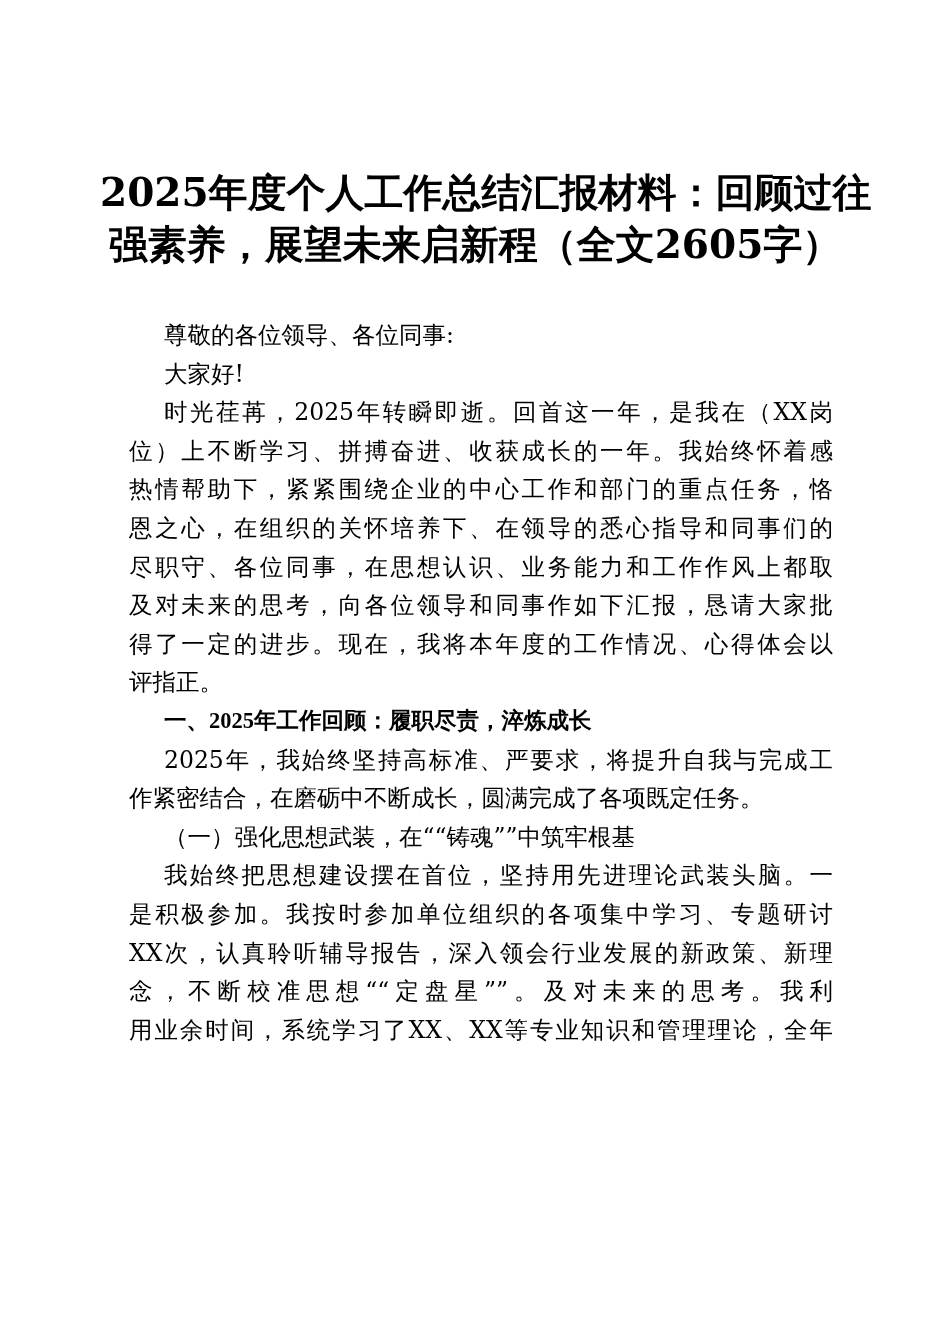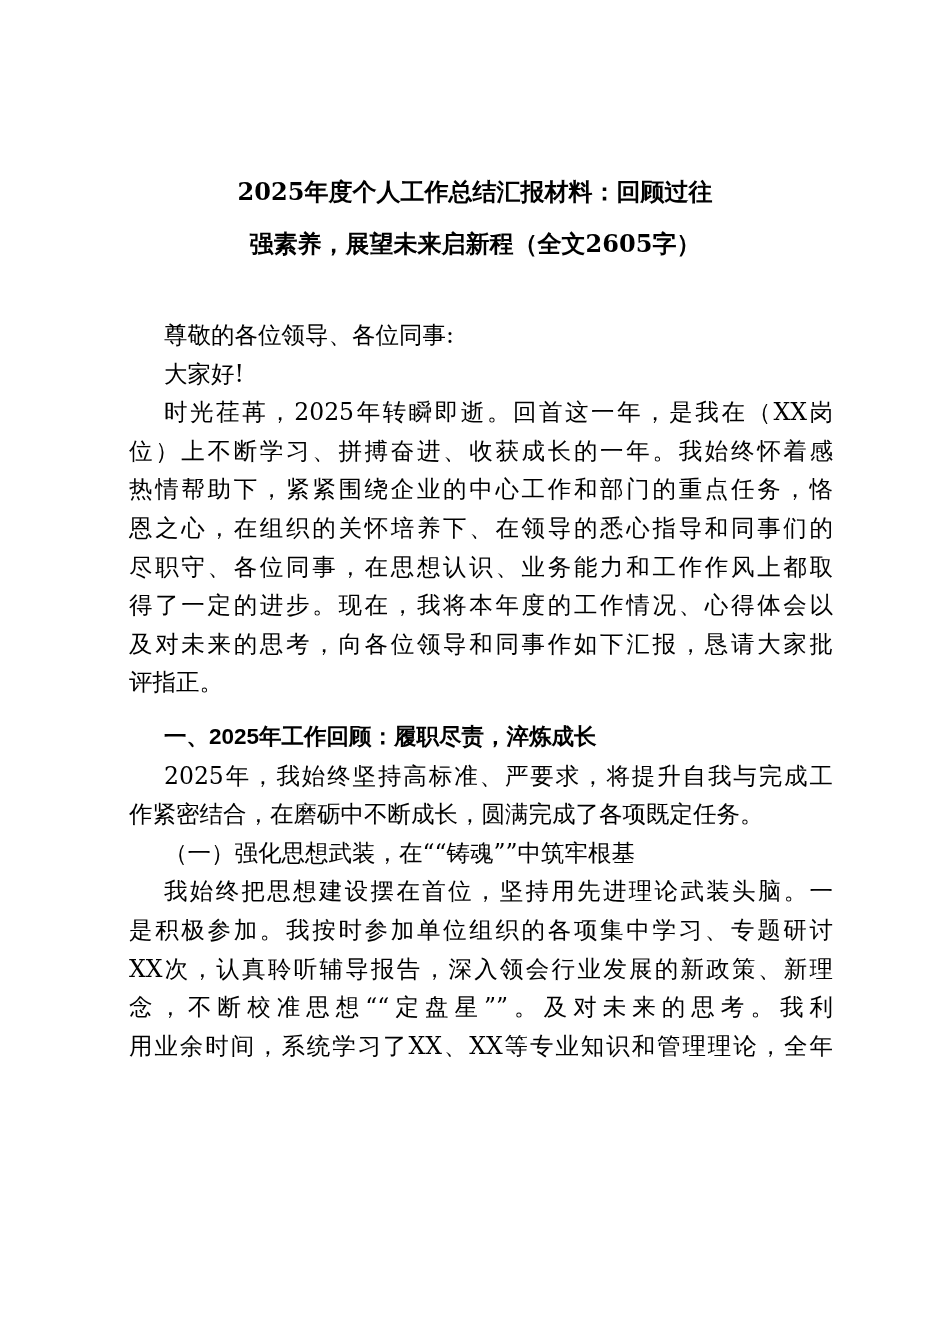--- a/index.html
+++ b/index.html
@@ -1,54 +1,54 @@
 <!DOCTYPE html>
 <html><head>
   <meta charset="utf-8">
   <style>
     html, body { margin:0; padding:0; background:#ffffff; }
     body { width:950px; height:1344px; position:relative; overflow:hidden; color:#000; }
     .page { position:absolute; left:0; top:0; width:950px; height:1344px; background:#fff; }
     .title {
       position:absolute; left:100px; width:750px; top:166px;
       text-align:center; font-family:"DejaVu Serif","Liberation Serif",serif;
-      font-weight:bold; font-size:24px; line-height:52px; letter-spacing:0px;
+      font-weight:bold; font-size:39px; line-height:52px; letter-spacing:0px;
     }
     .title span { display:block; white-space:nowrap; }
     .body {
       position:absolute; left:129px; width:704px; top:316px;
       font-family:"DejaVu Serif","Liberation Serif",serif;
       font-size:23.5px; line-height:38.6px;
     }
     .line { display:block; white-space:nowrap; height:38.6px; text-align:justify; text-align-last:justify; }
     .line.last { text-align-last:left; }
     .indent { padding-left:35px; }
-    .h1 { font-family:Liberation Sans, sans-serif; font-weight:bold; font-size:22.5px;margin-top:16px; }
+    .h1 { font-family:Liberation Serif, serif; font-weight:bold; font-size:22.5px; }
   </style>
 </head>
 <body>
 
 <div class="page">
   <div class="title">
     <span>2025年度个人工作总结汇报材料：回顾过往</span>
     <span>强素养，展望未来启新程（全文2605字）</span>
   </div>
 
   <div class="body">
     <span class="line last indent">尊敬的各位领导、各位同事:</span>
     <span class="line last indent">大家好!</span>
 
     <div>
       <span class="line indent">时光荏苒，2025年转瞬即逝。回首这一年，是我在（XX岗</span>
       <span class="line">位）上不断学习、拼搏奋进、收获成长的一年。我始终怀着感</span>
       <span class="line">热情帮助下，紧紧围绕企业的中心工作和部门的重点任务，恪</span>
       <span class="line">恩之心，在组织的关怀培养下、在领导的悉心指导和同事们的</span>
       <span class="line">尽职守、各位同事，在思想认识、业务能力和工作作风上都取</span>
+      <span class="line">及对未来的思考，向各位领导和同事作如下汇报，恳请大家批</span>
       <span class="line">得了一定的进步。现在，我将本年度的工作情况、心得体会以</span>
-      <span class="line">及对未来的思考，向各位领导和同事作如下汇报，恳请大家批</span>
       <span class="line last">评指正。</span>
     </div>
 
     <span class="line last indent h1">一、2025年工作回顾：履职尽责，淬炼成长</span>
 
     <div>
       <span class="line indent">2025年，我始终坚持高标准、严要求，将提升自我与完成工</span>
       <span class="line last">作紧密结合，在磨砺中不断成长，圆满完成了各项既定任务。</span>
     </div>
 

